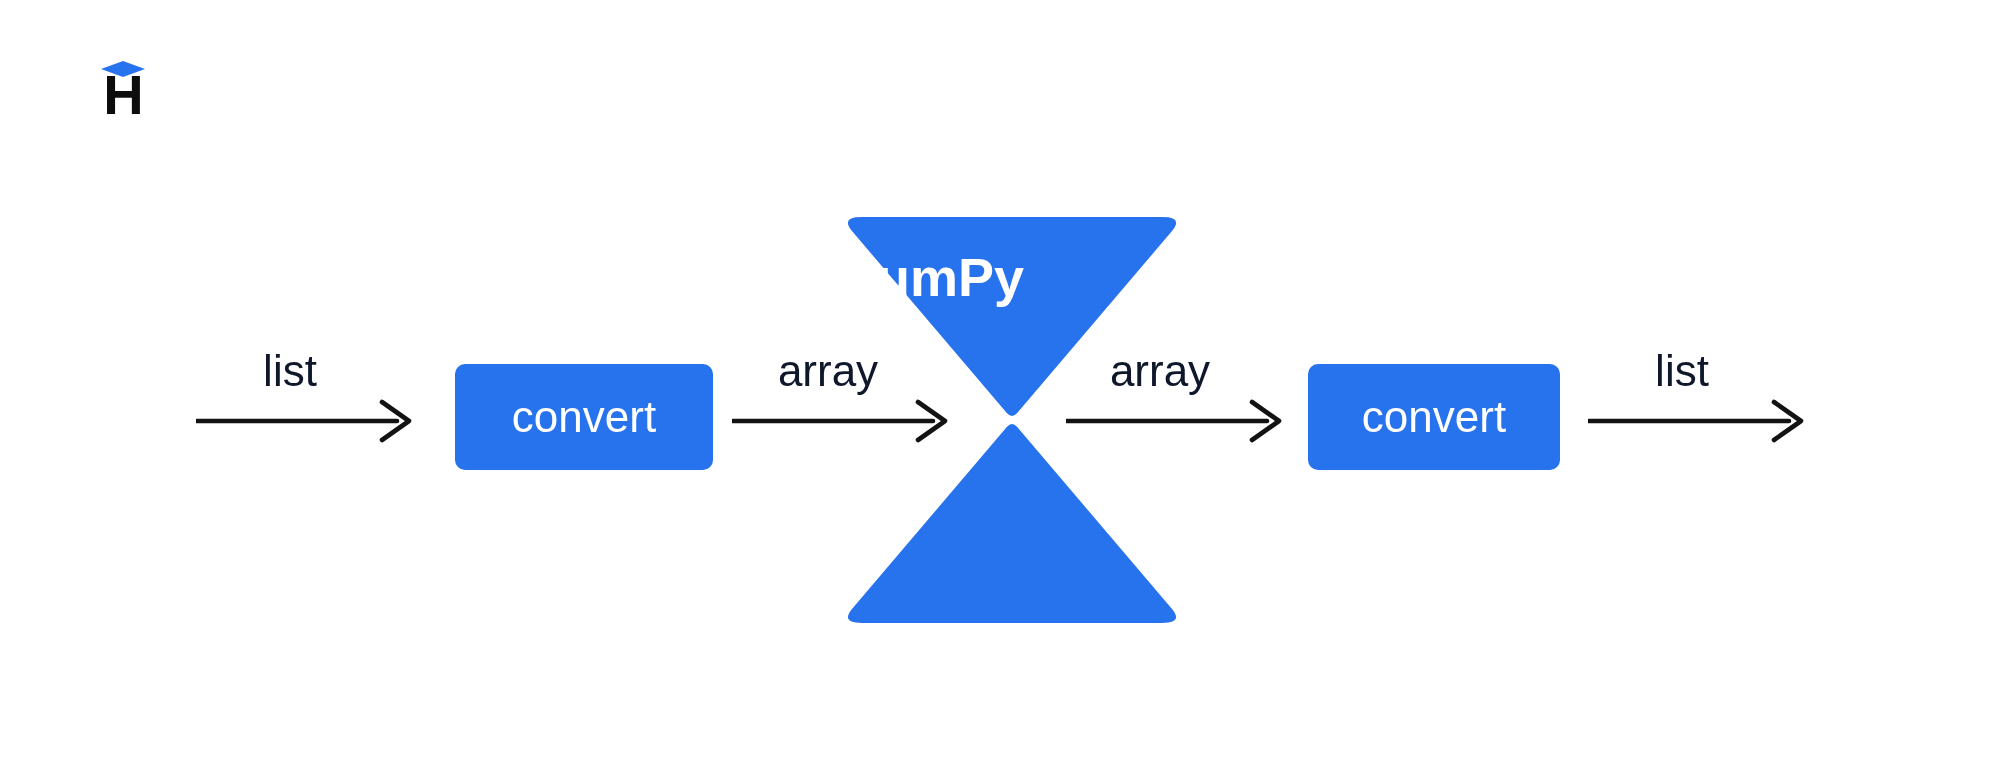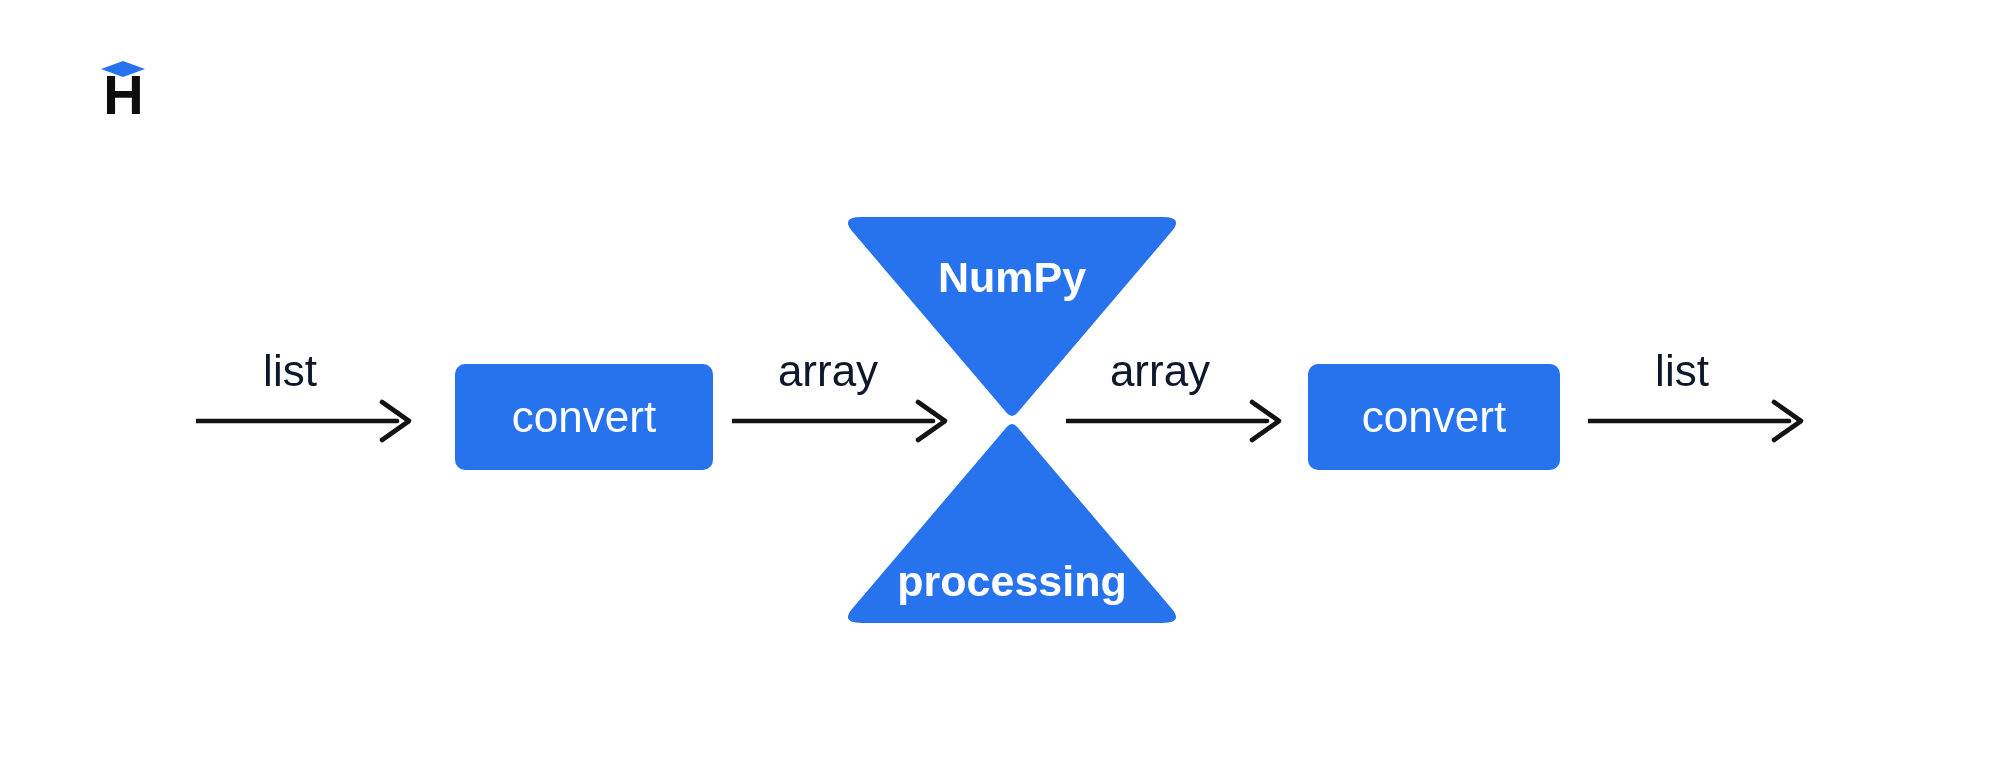--- a/index.html
+++ b/index.html
@@ -68,23 +68,22 @@
   }
   .cn1 { left: 455px; width: 258px; }
   .cn2 { left: 1308px; width: 252px; }
 
   
   .hourglass { position: absolute; left: 838px; top: 214px; }
   .hg-label {
     position: absolute;
     left: 838px;
     width: 348px;
-    text-align: center;
     color: #ffffff;
-    font-size: 43px;
+    font-size: 54px;
     line-height: 48px;
     font-weight: 600;
   }
   .hg-top { top: 253px; }
   .hg-bottom { top: 557px; }
 </style>
 </head>
 <body>
 
 <div class="canvas">
@@ -125,15 +124,14 @@
     <span>convert</span>
   </div>
 
   <svg class="hourglass" width="348" height="412" viewBox="0 0 348 412">
 
     <path d="M 24 3 L 324 3 Q 346 3 333.6 17.5 L 179.2 199 Q 174 205 168.8 199 L 14.4 17.5 Q 2 3 24 3 Z" fill="#2772ED"></path>
 
     <path d="M 168.8 213 Q 174 207 179.2 213 L 333.6 394.5 Q 346 409 324 409 L 24 409 Q 2 409 14.4 394.5 Z" fill="#2772ED"></path>
   </svg>
   <div class="hg-label hg-top">NumPy</div>
-  <div class="hg-label hg-bottom">processing</div>
 
 </div>
 
 </body></html>

